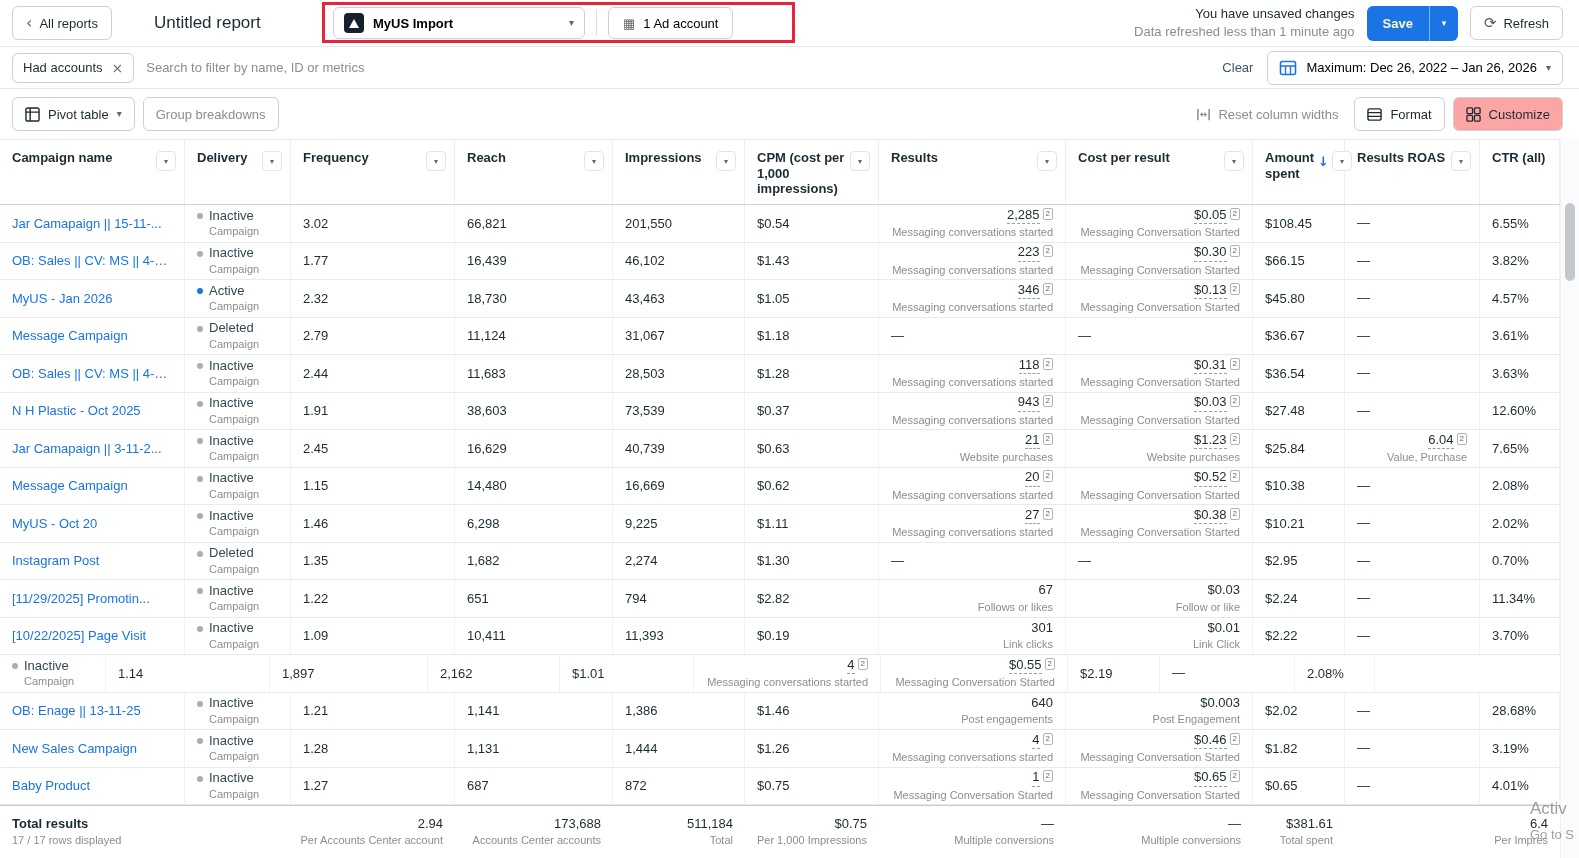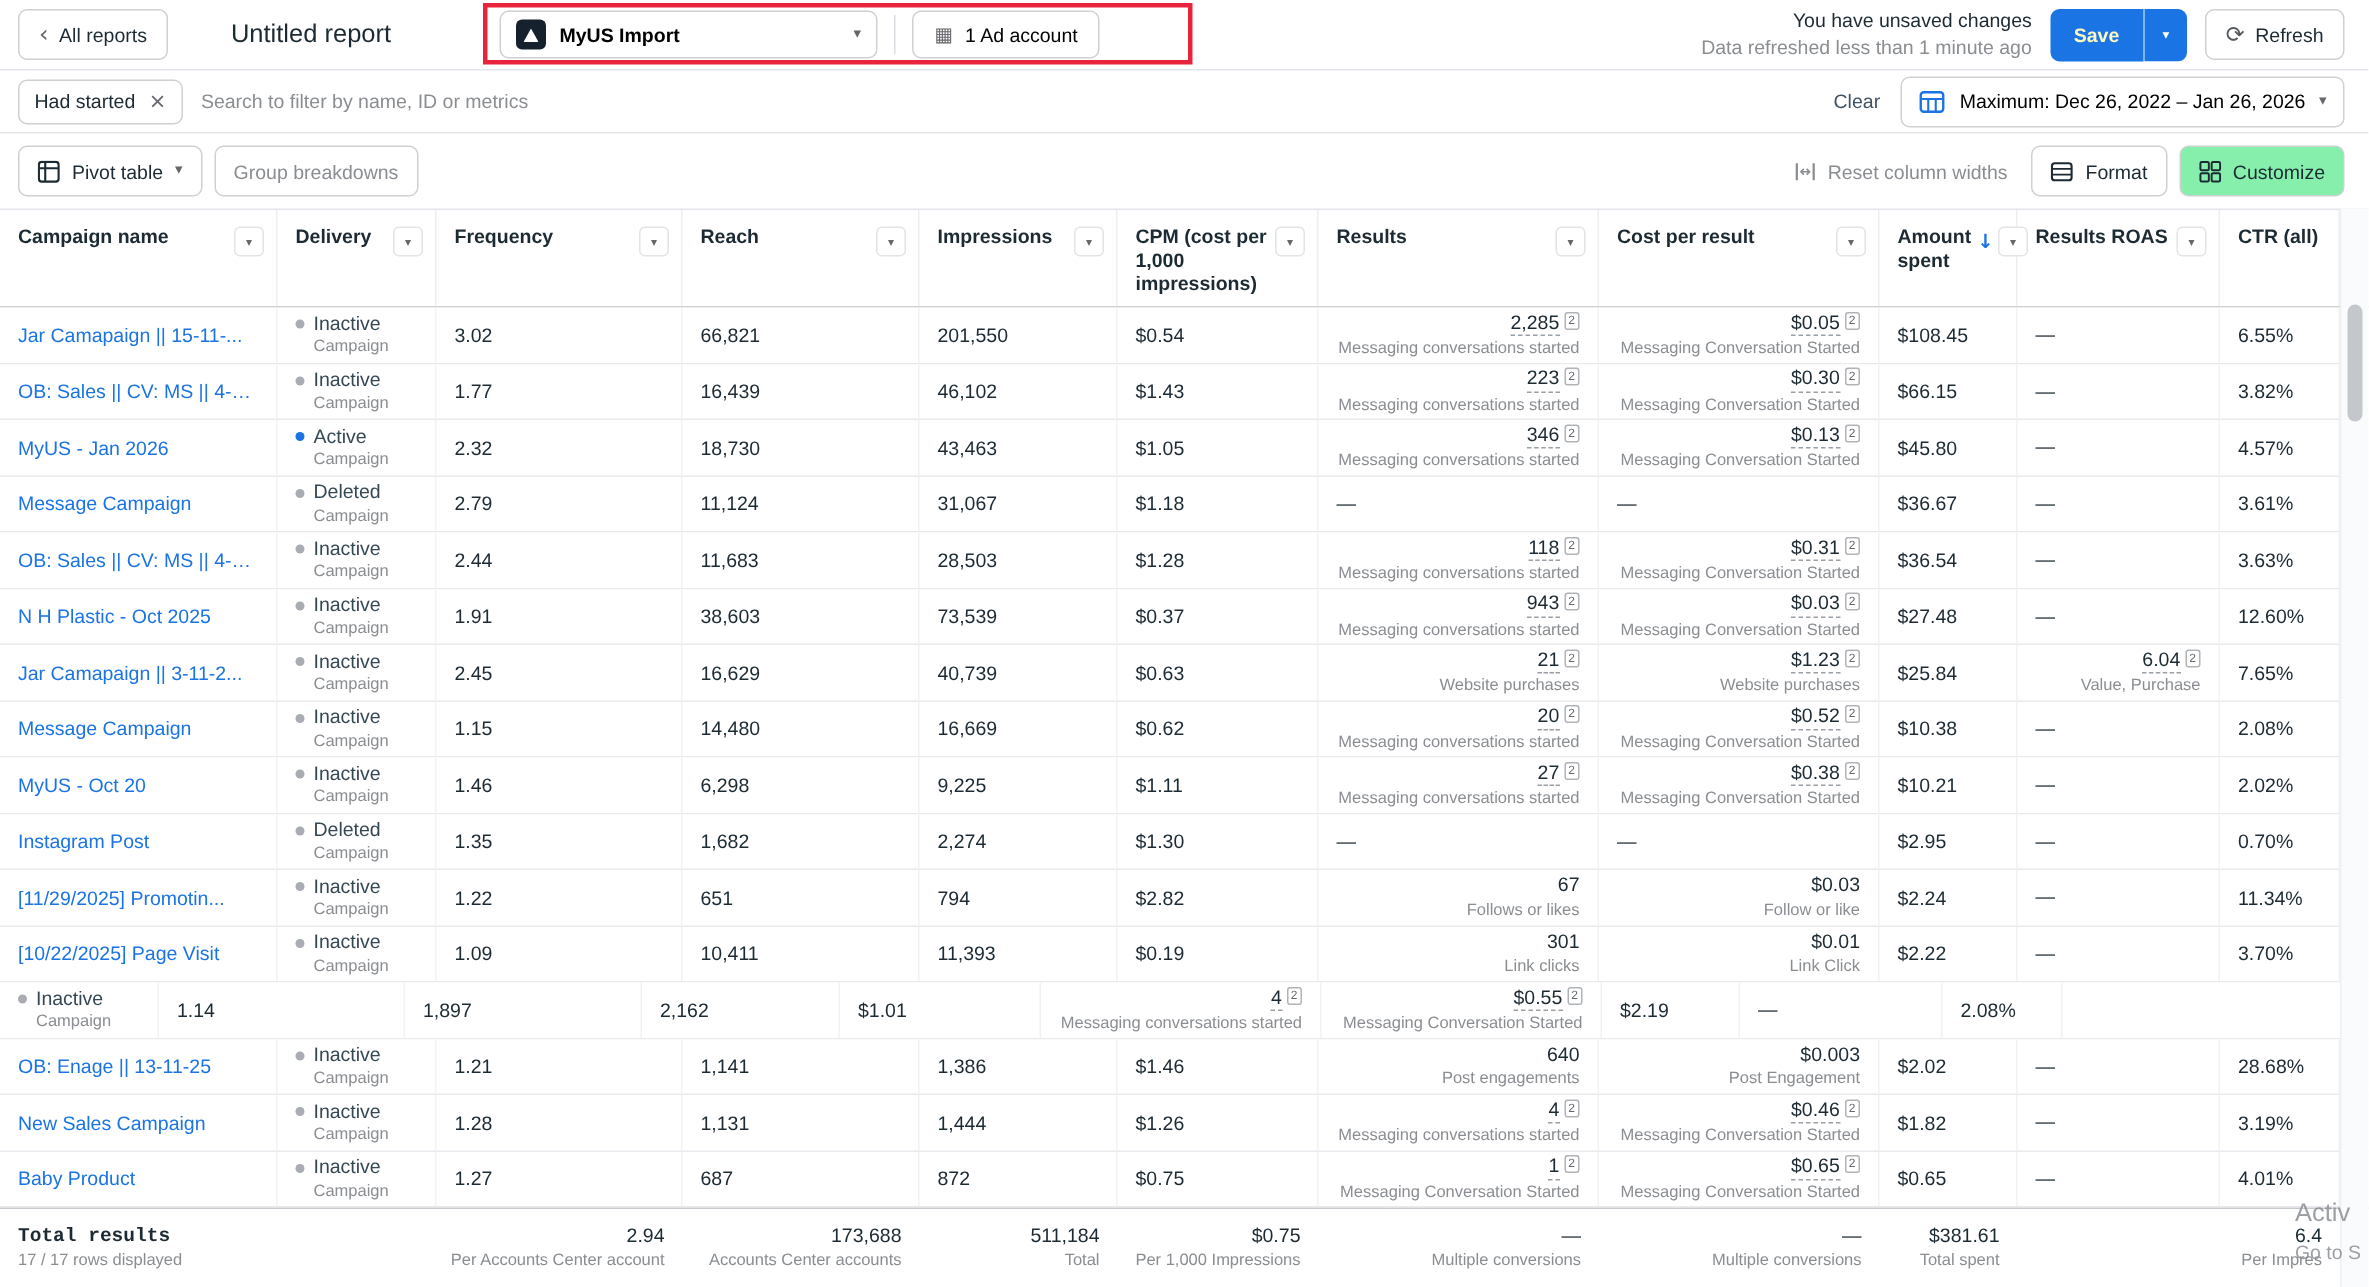--- a/index.html
+++ b/index.html
@@ -43,21 +43,21 @@
   .searchbox { flex: 1; }
   .searchbox input { width: 100%; border: none; outline: none; font-size: 13px; color: #1c2b33; background: transparent; }
   .searchbox input::placeholder { color: #8a8d91; }
   .clear-link { color: #3f5261; font-size: 13px; background: none; border: none; margin-right: 2px; }
   .date-dd { display: flex; align-items: center; gap: 9px; border: 1px solid #ced0d4; border-radius: 6px; height: 34px; padding: 0 11px; font-size: 13px; }
 
   
   .toolbar { height: 50px; display: flex; align-items: center; gap: 8px; padding: 0 16px 0 12px; }
   .tb-btn { display: inline-flex; align-items: center; gap: 8px; border: 1px solid #ced0d4; border-radius: 6px; height: 34px; padding: 0 12px; font-size: 13px; color: #1c2b33; }
   .tb-btn.muted { color: #8a8d91; }
-  .tb-btn.shaded { background: #86efac; text-align: center; }
+  .tb-btn.shaded { background: #fca5a5; text-align: center; }
   .tb-text { display: inline-flex; align-items: center; gap: 7px; border: none; background: none; color: #8a8d91; font-size: 13px; padding: 0 8px; }
   .spacer { flex: 1; }
 
   
   .c0 { width: 185px; } .c1 { width: 106px; } .c2 { width: 164px; } .c3 { width: 158px; }
   .c4 { width: 132px; } .c5 { width: 134px; } .c6 { width: 187px; } .c7 { width: 187px; }
   .c8 { width: 92px; }  .c9 { width: 135px; } .c10 { width: 80px; }
   .thead { display: flex; height: 66px; border-top: 1px solid #e4e6eb; border-bottom: 1px solid #ced0d4; }
   .th { flex: none; display: flex; align-items: flex-start; gap: 4px; padding: 10px 8px 8px 12px; border-right: 1px solid #eceef0; font-weight: 700; font-size: 13px; line-height: 1.2; }
   .th-label { flex: 1; }
@@ -78,21 +78,21 @@
   .rightcell.dash { align-items: flex-start; text-align: left; }
   .vline { display: flex; align-items: flex-start; gap: 3px; }
   .val { font-size: 13px; color: #1c2b33; line-height: 1.25; }
   .val.u { border-bottom: 1px dashed #9aa0a6; }
   .badge { font-size: 8px; color: #65676b; border: 1px solid #b0b3b8; border-radius: 2px; padding: 0 2px; line-height: 10px; height: 12px; margin-top: 1px; flex: none; }
 
   .tfoot { display: flex; height: 53px; border-top: 1px solid #c6c9ce; background: #fff; }
   .tf { flex: none; padding: 6px 12px; display: flex; flex-direction: column; justify-content: center; align-items: flex-end; gap: 2px; overflow: hidden; }
   .tf.left { align-items: flex-start; }
   .fval { font-size: 13px; color: #1c2b33; line-height: 1.25; }
-  .fval.bold { font-weight: 700; font-family: Liberation Mono, monospace; }
+  .fval.bold { font-weight: 700; }
   .fsub { font-size: 11px; color: #8a8d91; line-height: 1.25; white-space: nowrap; }
 
   
   .vscroll { position: absolute; right: 0; top: 139px; width: 19px; height: 719px; background: #fafbfc; border-left: 1px solid #eef0f2; z-index: 4; }
   .vthumb { position: absolute; left: 4px; top: 64px; width: 10px; height: 78px; background: #c4c7cc; border-radius: 5px; }
   .watermark { position: absolute; right: 5px; top: 800px; z-index: 6; color: #8b8f94; opacity: .85; pointer-events: none; text-align: left; line-height: 1.1; }
   .wm1 { font-size: 17px; }
   .wm2 { font-size: 13px; margin-top: 9px; }
 </style>
 </head>
@@ -130,21 +130,21 @@
     </div>
     <button class="btn-ghost">
       <span class="refresh-icon glyph">⟳</span>
       <span>Refresh</span>
     </button>
   </div>
 </div>
 
 <div class="filterbar">
   <div class="chip">
-    <span>Had started</span>
+    <span>Had accounts</span>
     <span class="x glyph">×</span>
   </div>
   <div class="searchbox">
     <input type="text" placeholder="Search to filter by name, ID or metrics" style="">
   </div>
   <button class="clear-link">Clear</button>
   <button class="date-dd">
     <svg width="18" height="18" viewBox="0 0 18 18">
         <rect x="1.5" y="2.5" width="15" height="13" rx="2" fill="none" stroke="#1b74e4" stroke-width="1.6"></rect>
         <path d="M1.5 7h15M6.5 7v8.5M11.5 7v8.5" stroke="#1b74e4" stroke-width="1.4" fill="none"></path>

